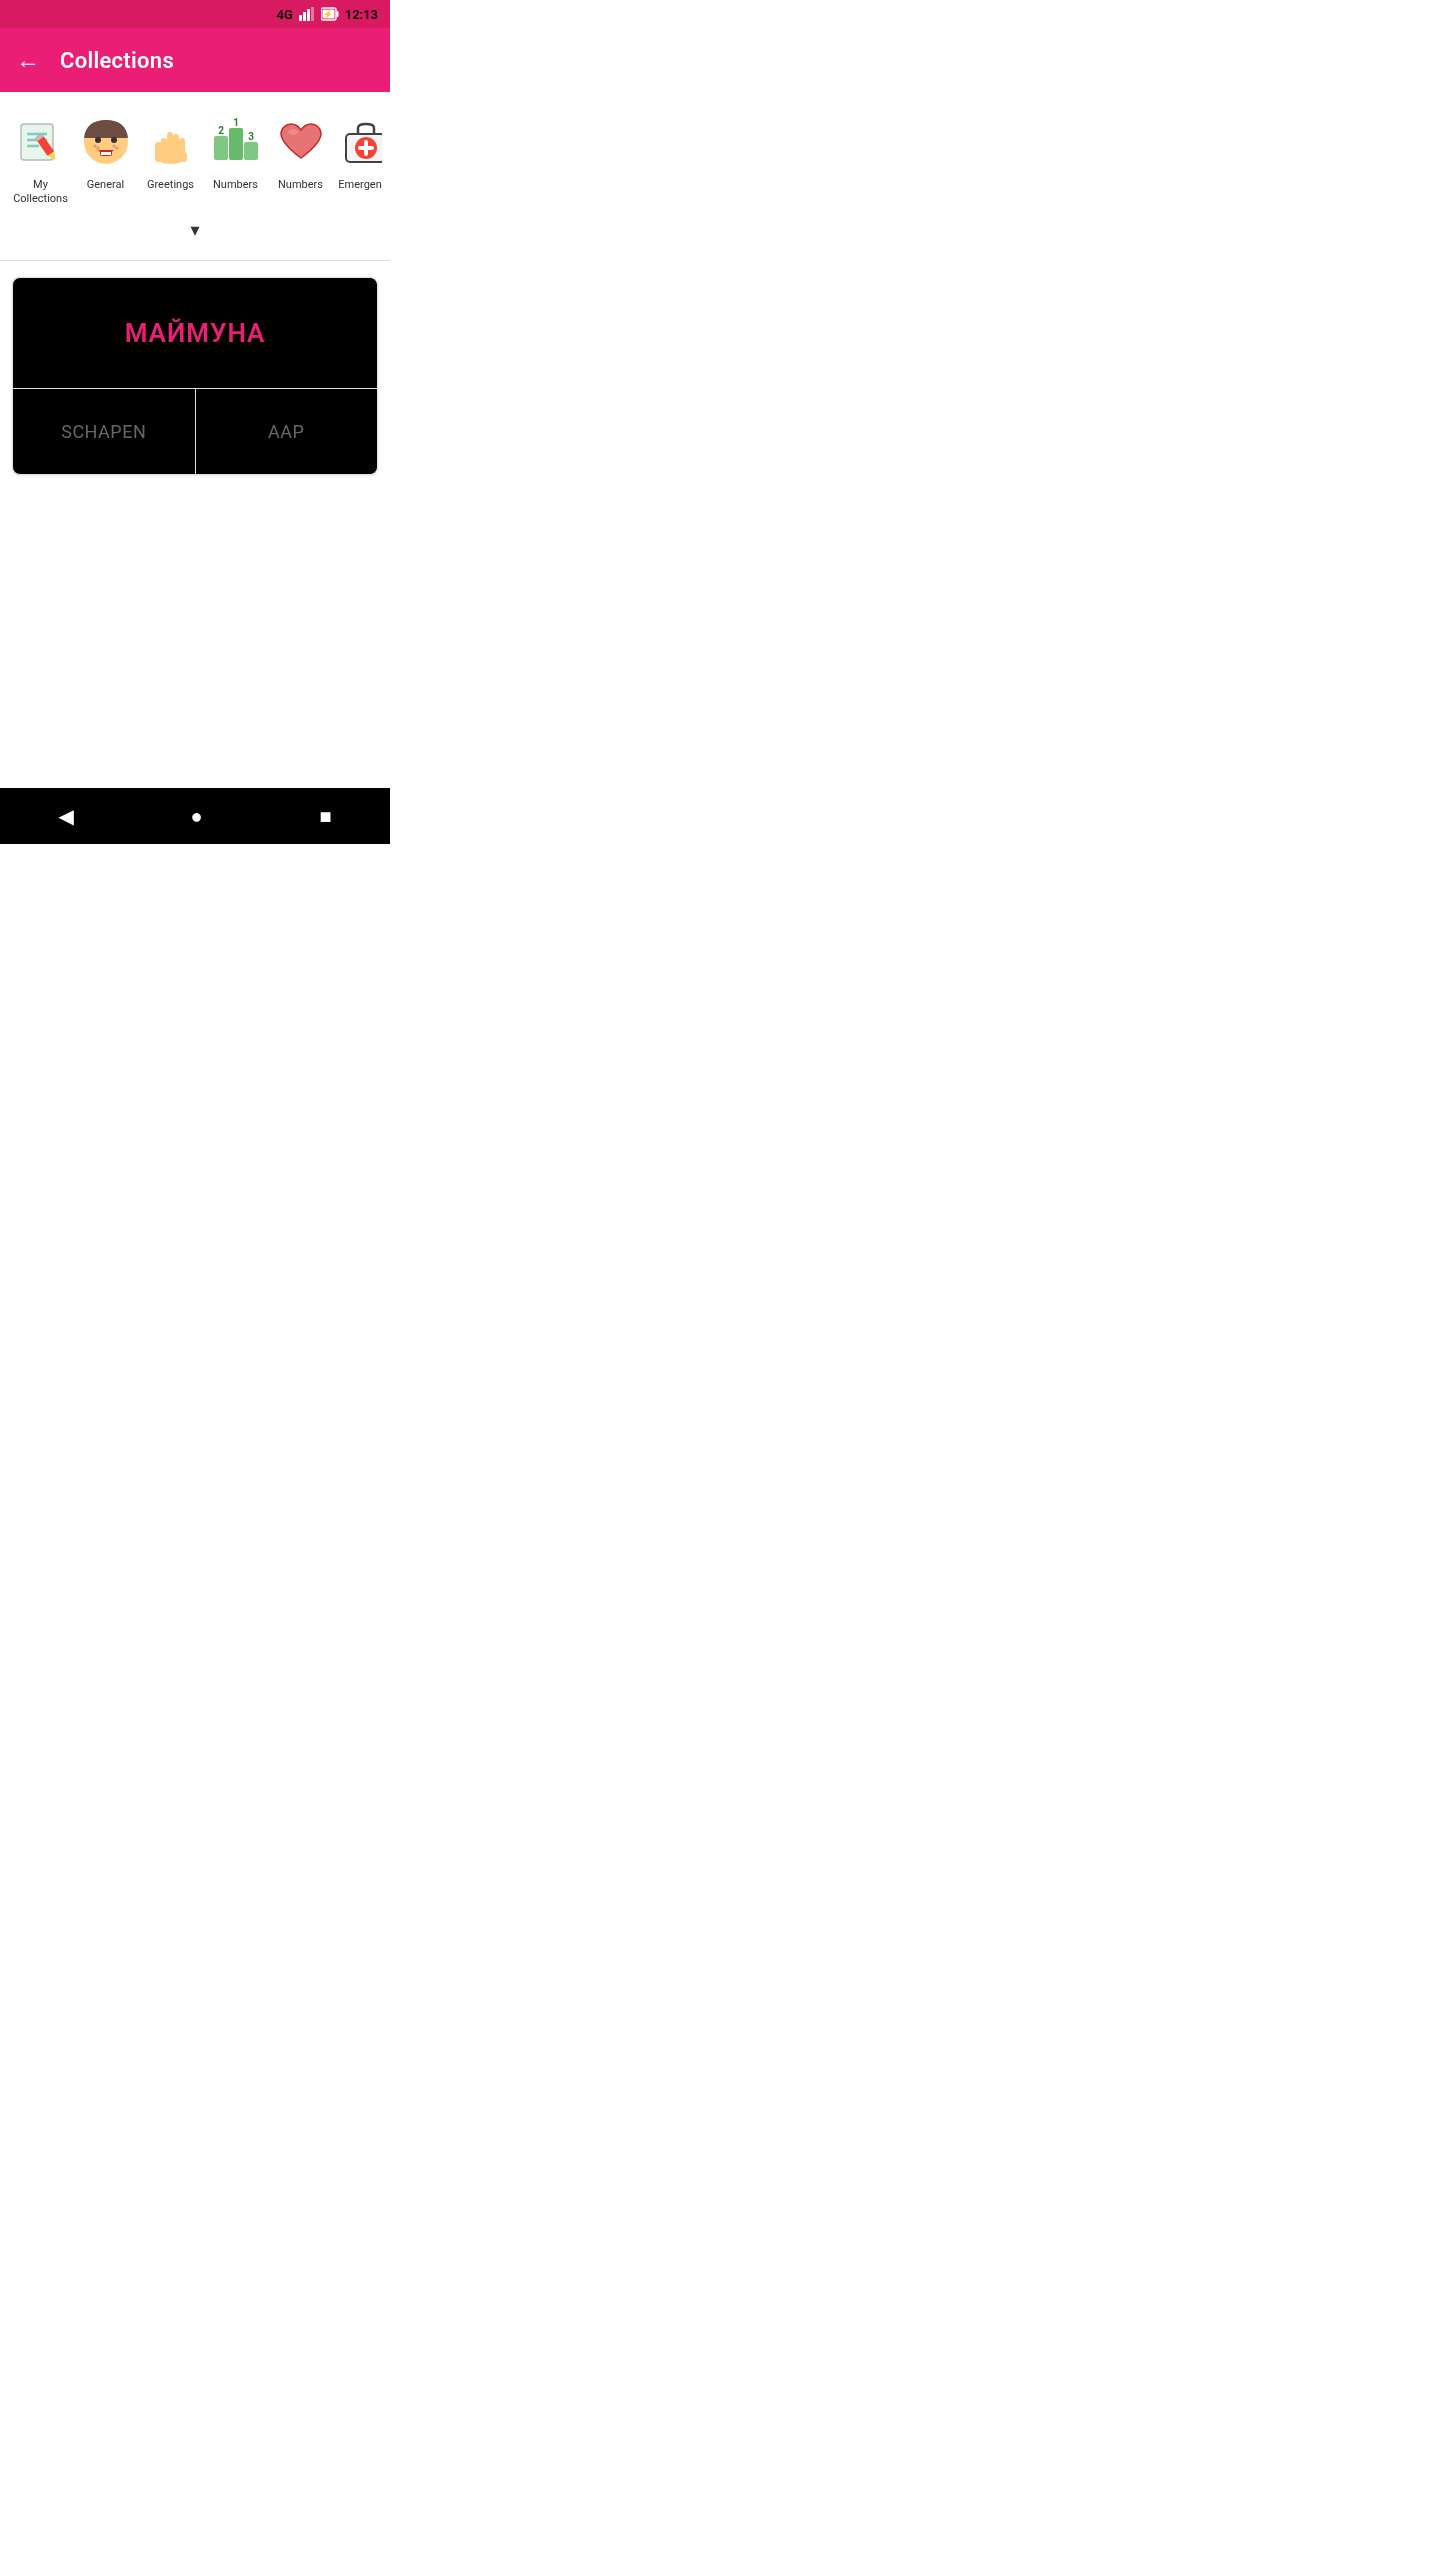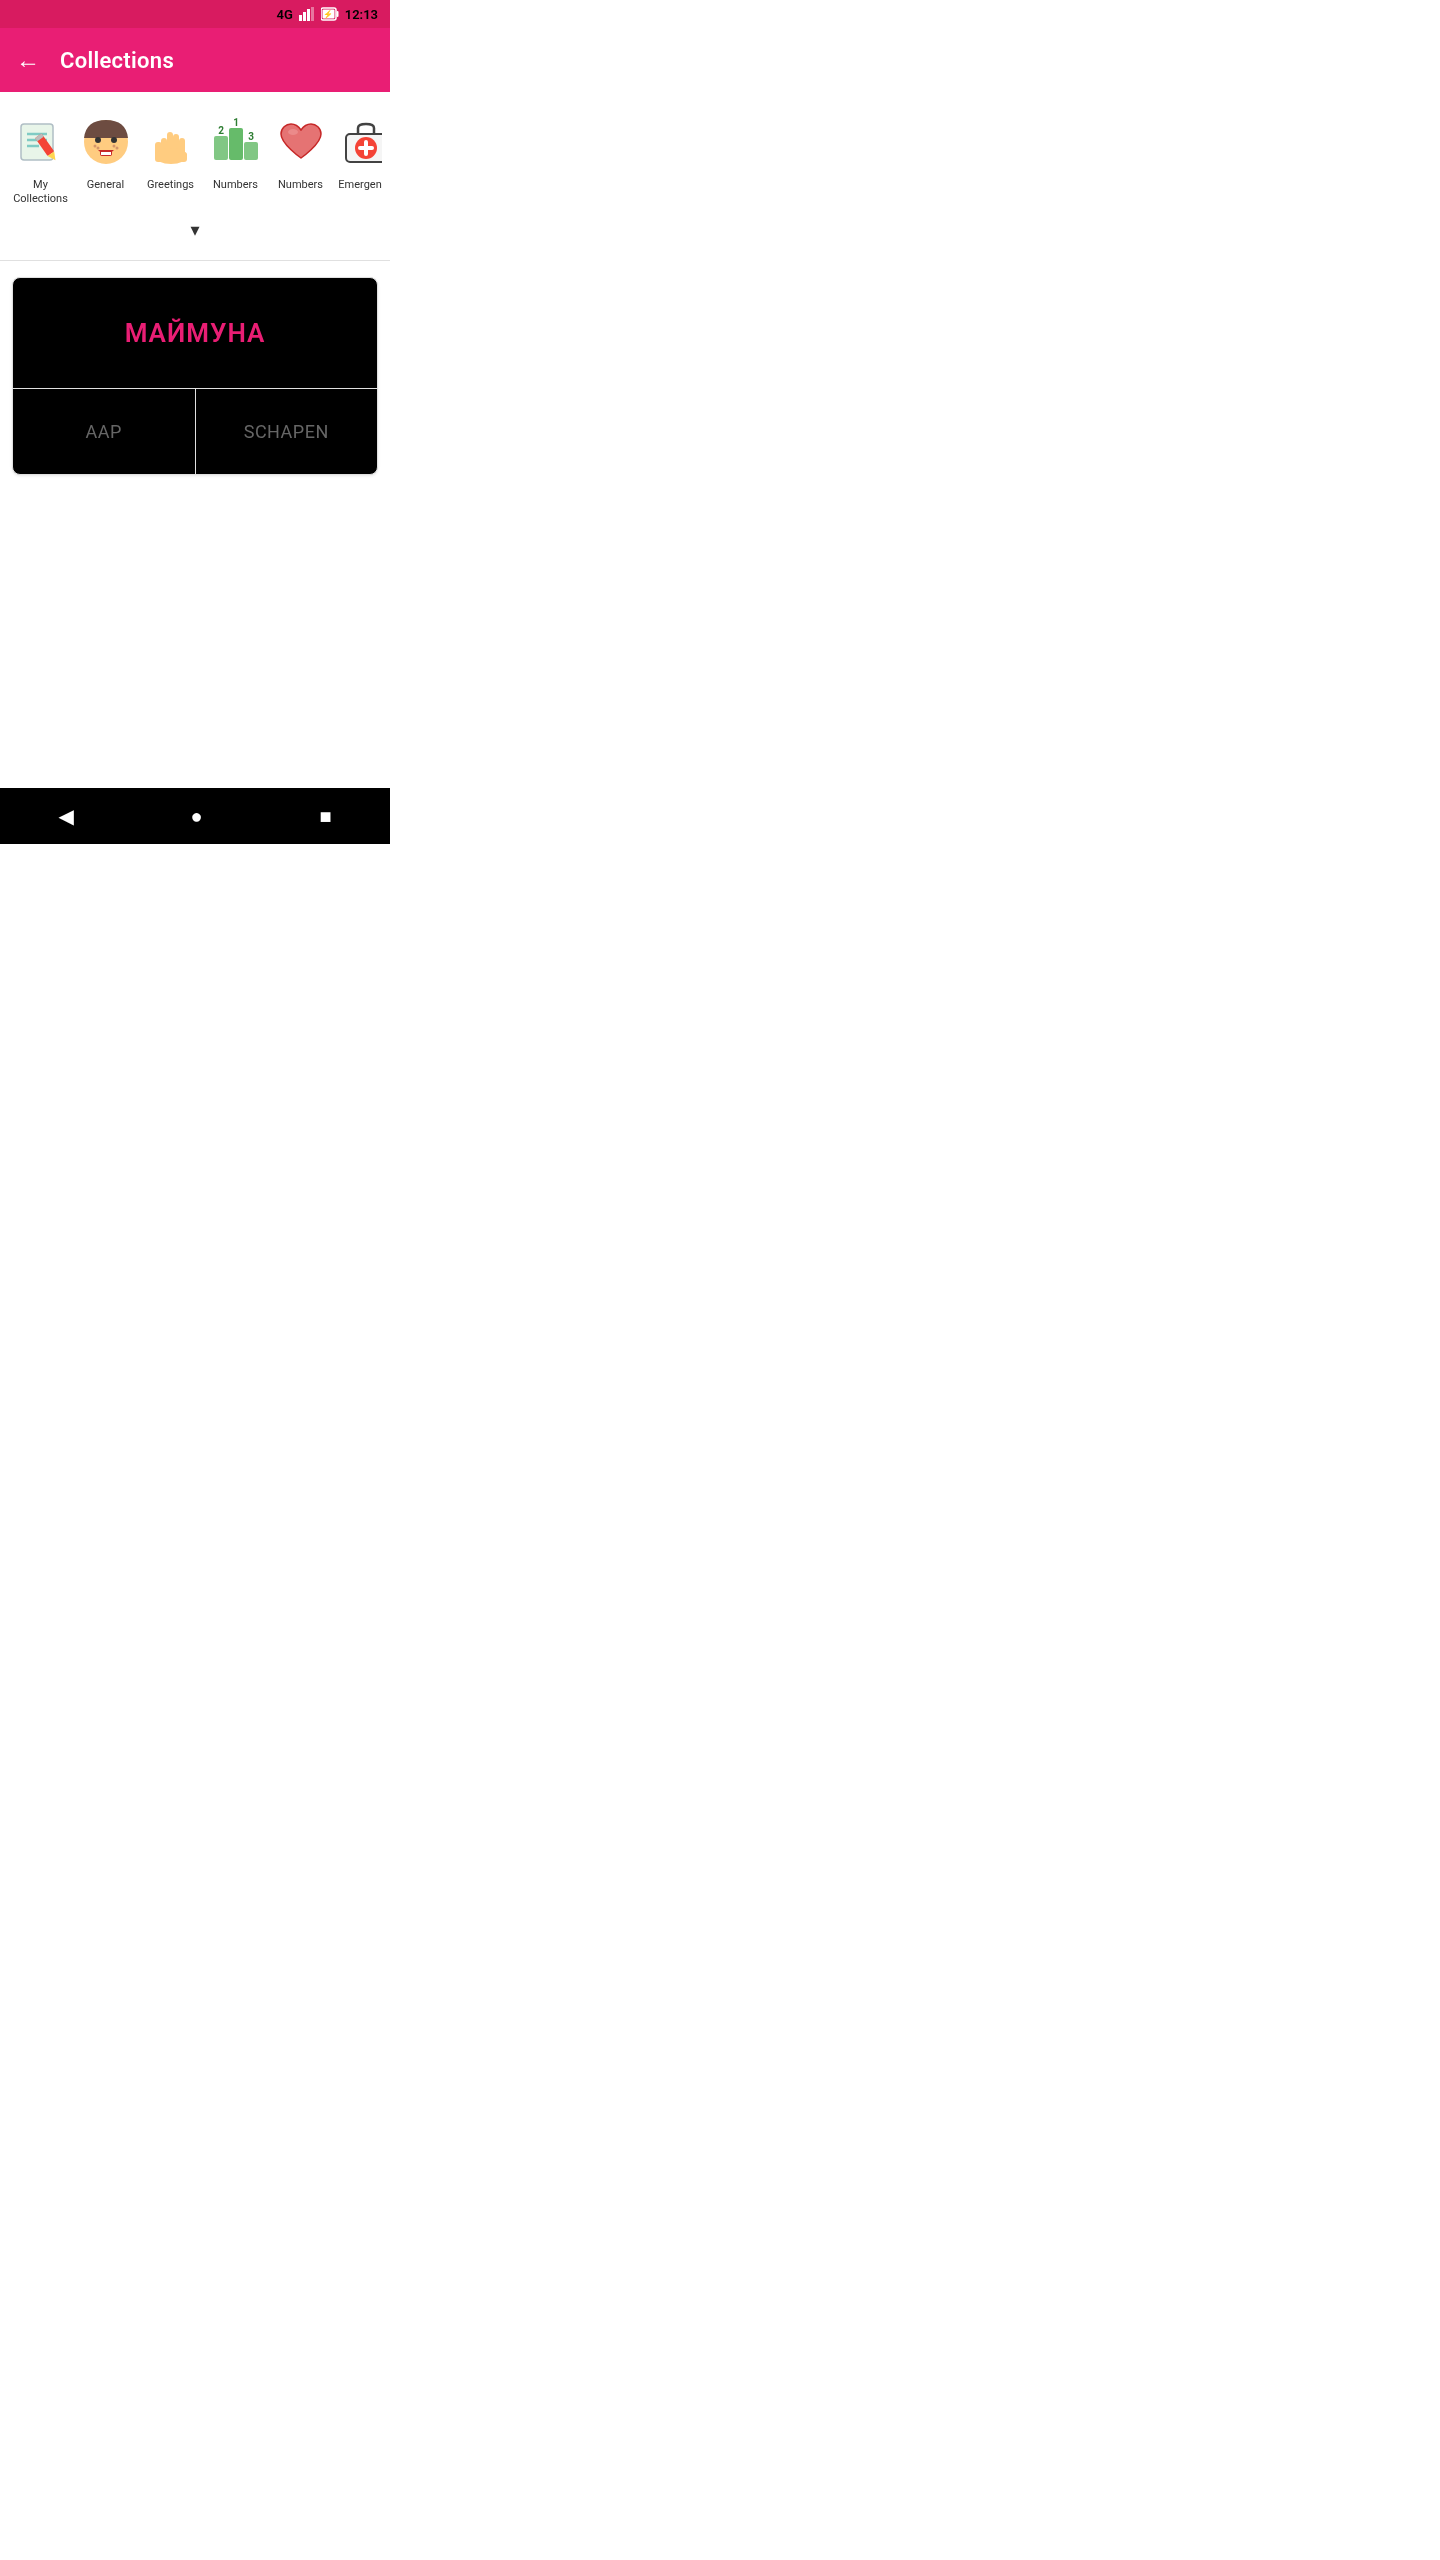--- a/index.html
+++ b/index.html
@@ -337,24 +337,24 @@
 </div>
 
 <div class="divider"></div>
 
 <div class="card-container">
   <div class="card-top">
     <span class="card-main-word">МАЙМУНА</span>
   </div>
   <div class="card-bottom">
     <div class="card-answer">
+      <span>SCHAPEN</span>
+    </div>
+    <div class="card-answer">
       <span>AAP</span>
-    </div>
-    <div class="card-answer">
-      <span>SCHAPEN</span>
     </div>
   </div>
 </div>
 
 <div class="spacer"></div>
 
 <div class="nav-bar">
   <span class="nav-btn">◀</span>
   <span class="nav-btn">●</span>
   <span class="nav-btn">■</span>

